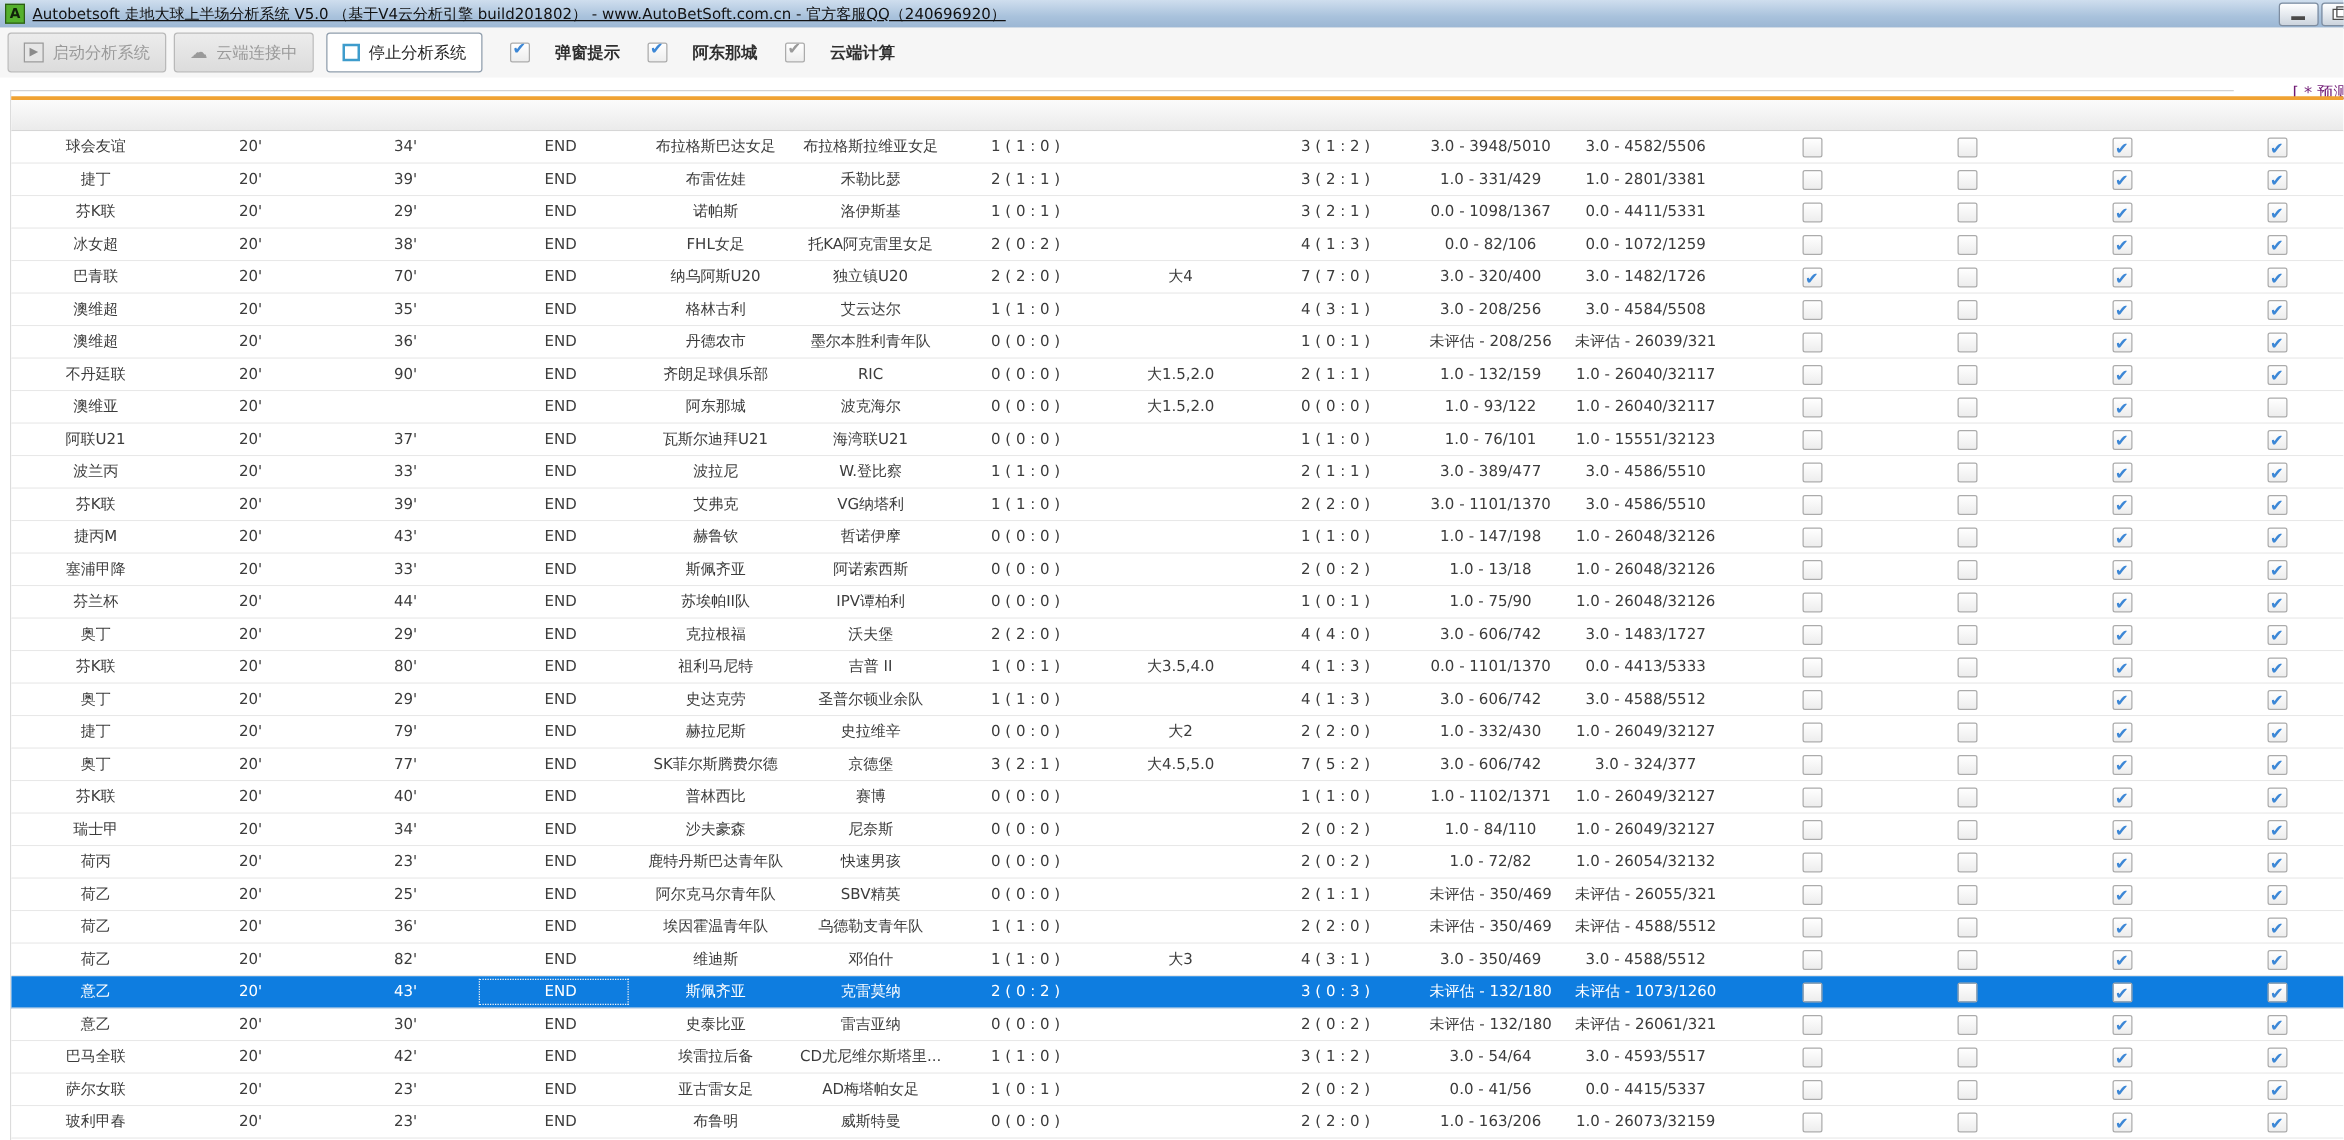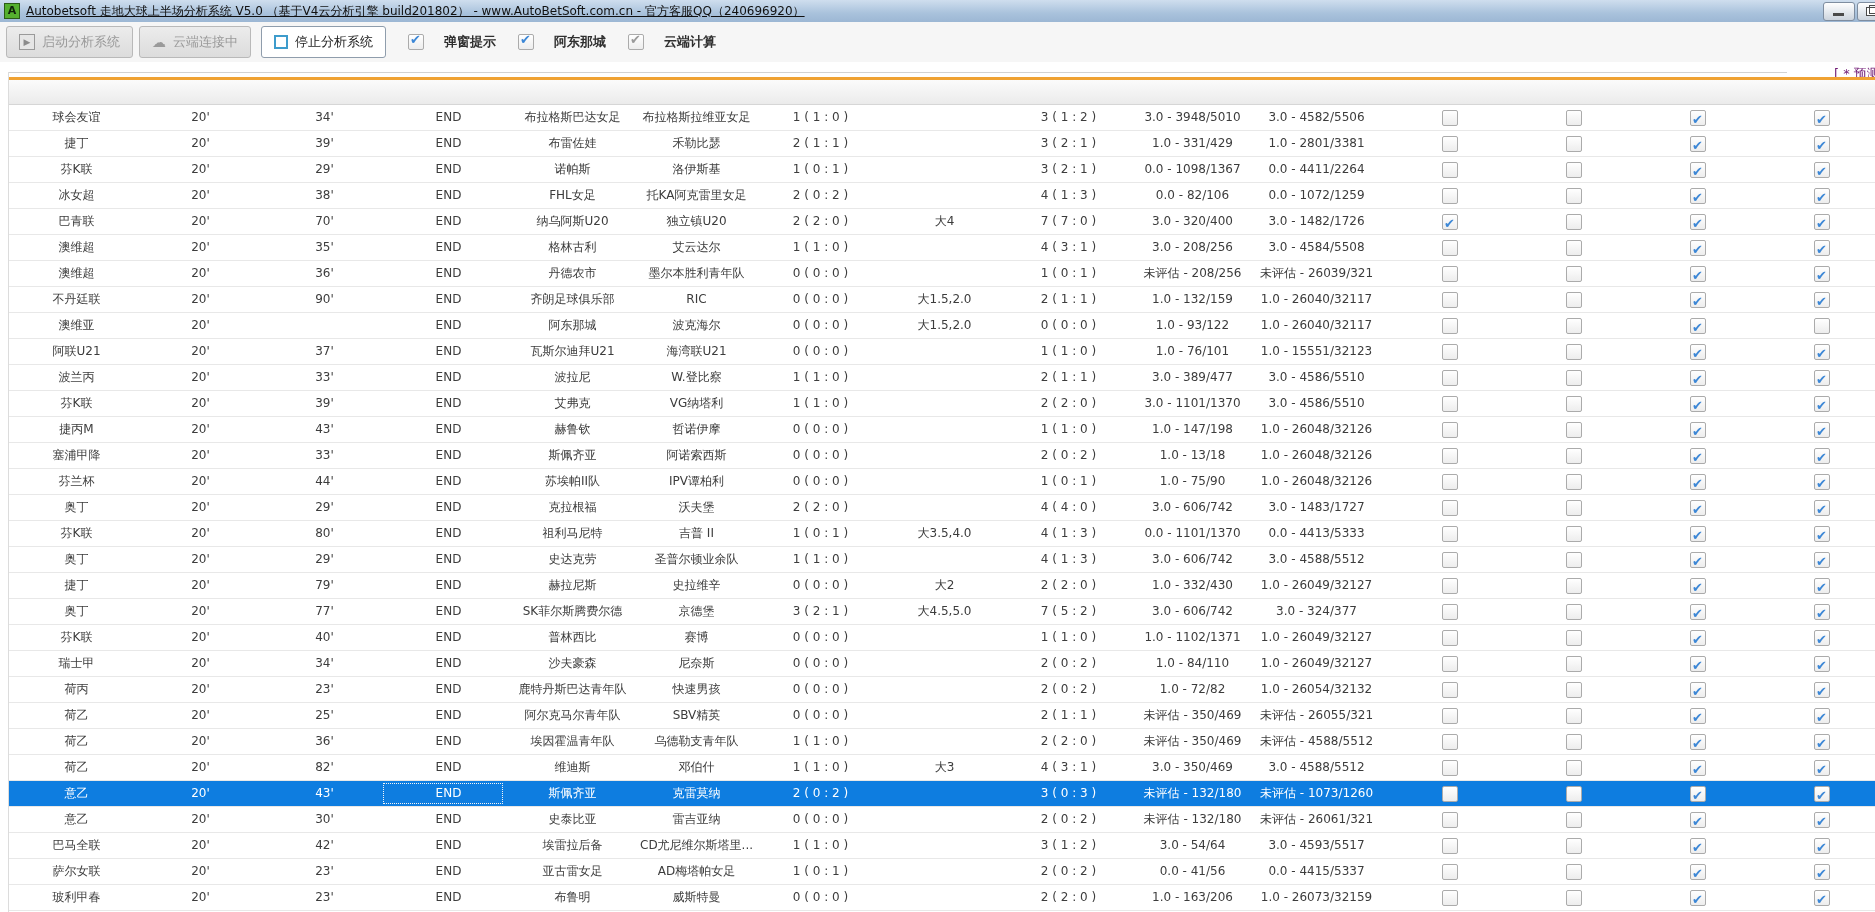--- a/index.html
+++ b/index.html
@@ -180,21 +180,21 @@
           <div class="cell">芬K联</div>
           <div class="cell">20'</div>
           <div class="cell">29'</div>
           <div class="cell">END</div>
           <div class="cell">诺帕斯</div>
           <div class="cell">洛伊斯基</div>
           <div class="cell">1 ( 0 : 1 )</div>
           <div class="cell"></div>
           <div class="cell">3 ( 2 : 1 )</div>
           <div class="cell">0.0 - 1098/1367</div>
-          <div class="cell">0.0 - 4411/2264</div>
+          <div class="cell">0.0 - 4411/5331</div>
           <div class="cell cbcell">
             <span class="cb"></span>
           </div>
           <div class="cell cbcell">
             <span class="cb"></span>
           </div>
           <div class="cell cbcell">
             <span class="cb checked"></span>
           </div>
           <div class="cell cbcell">

